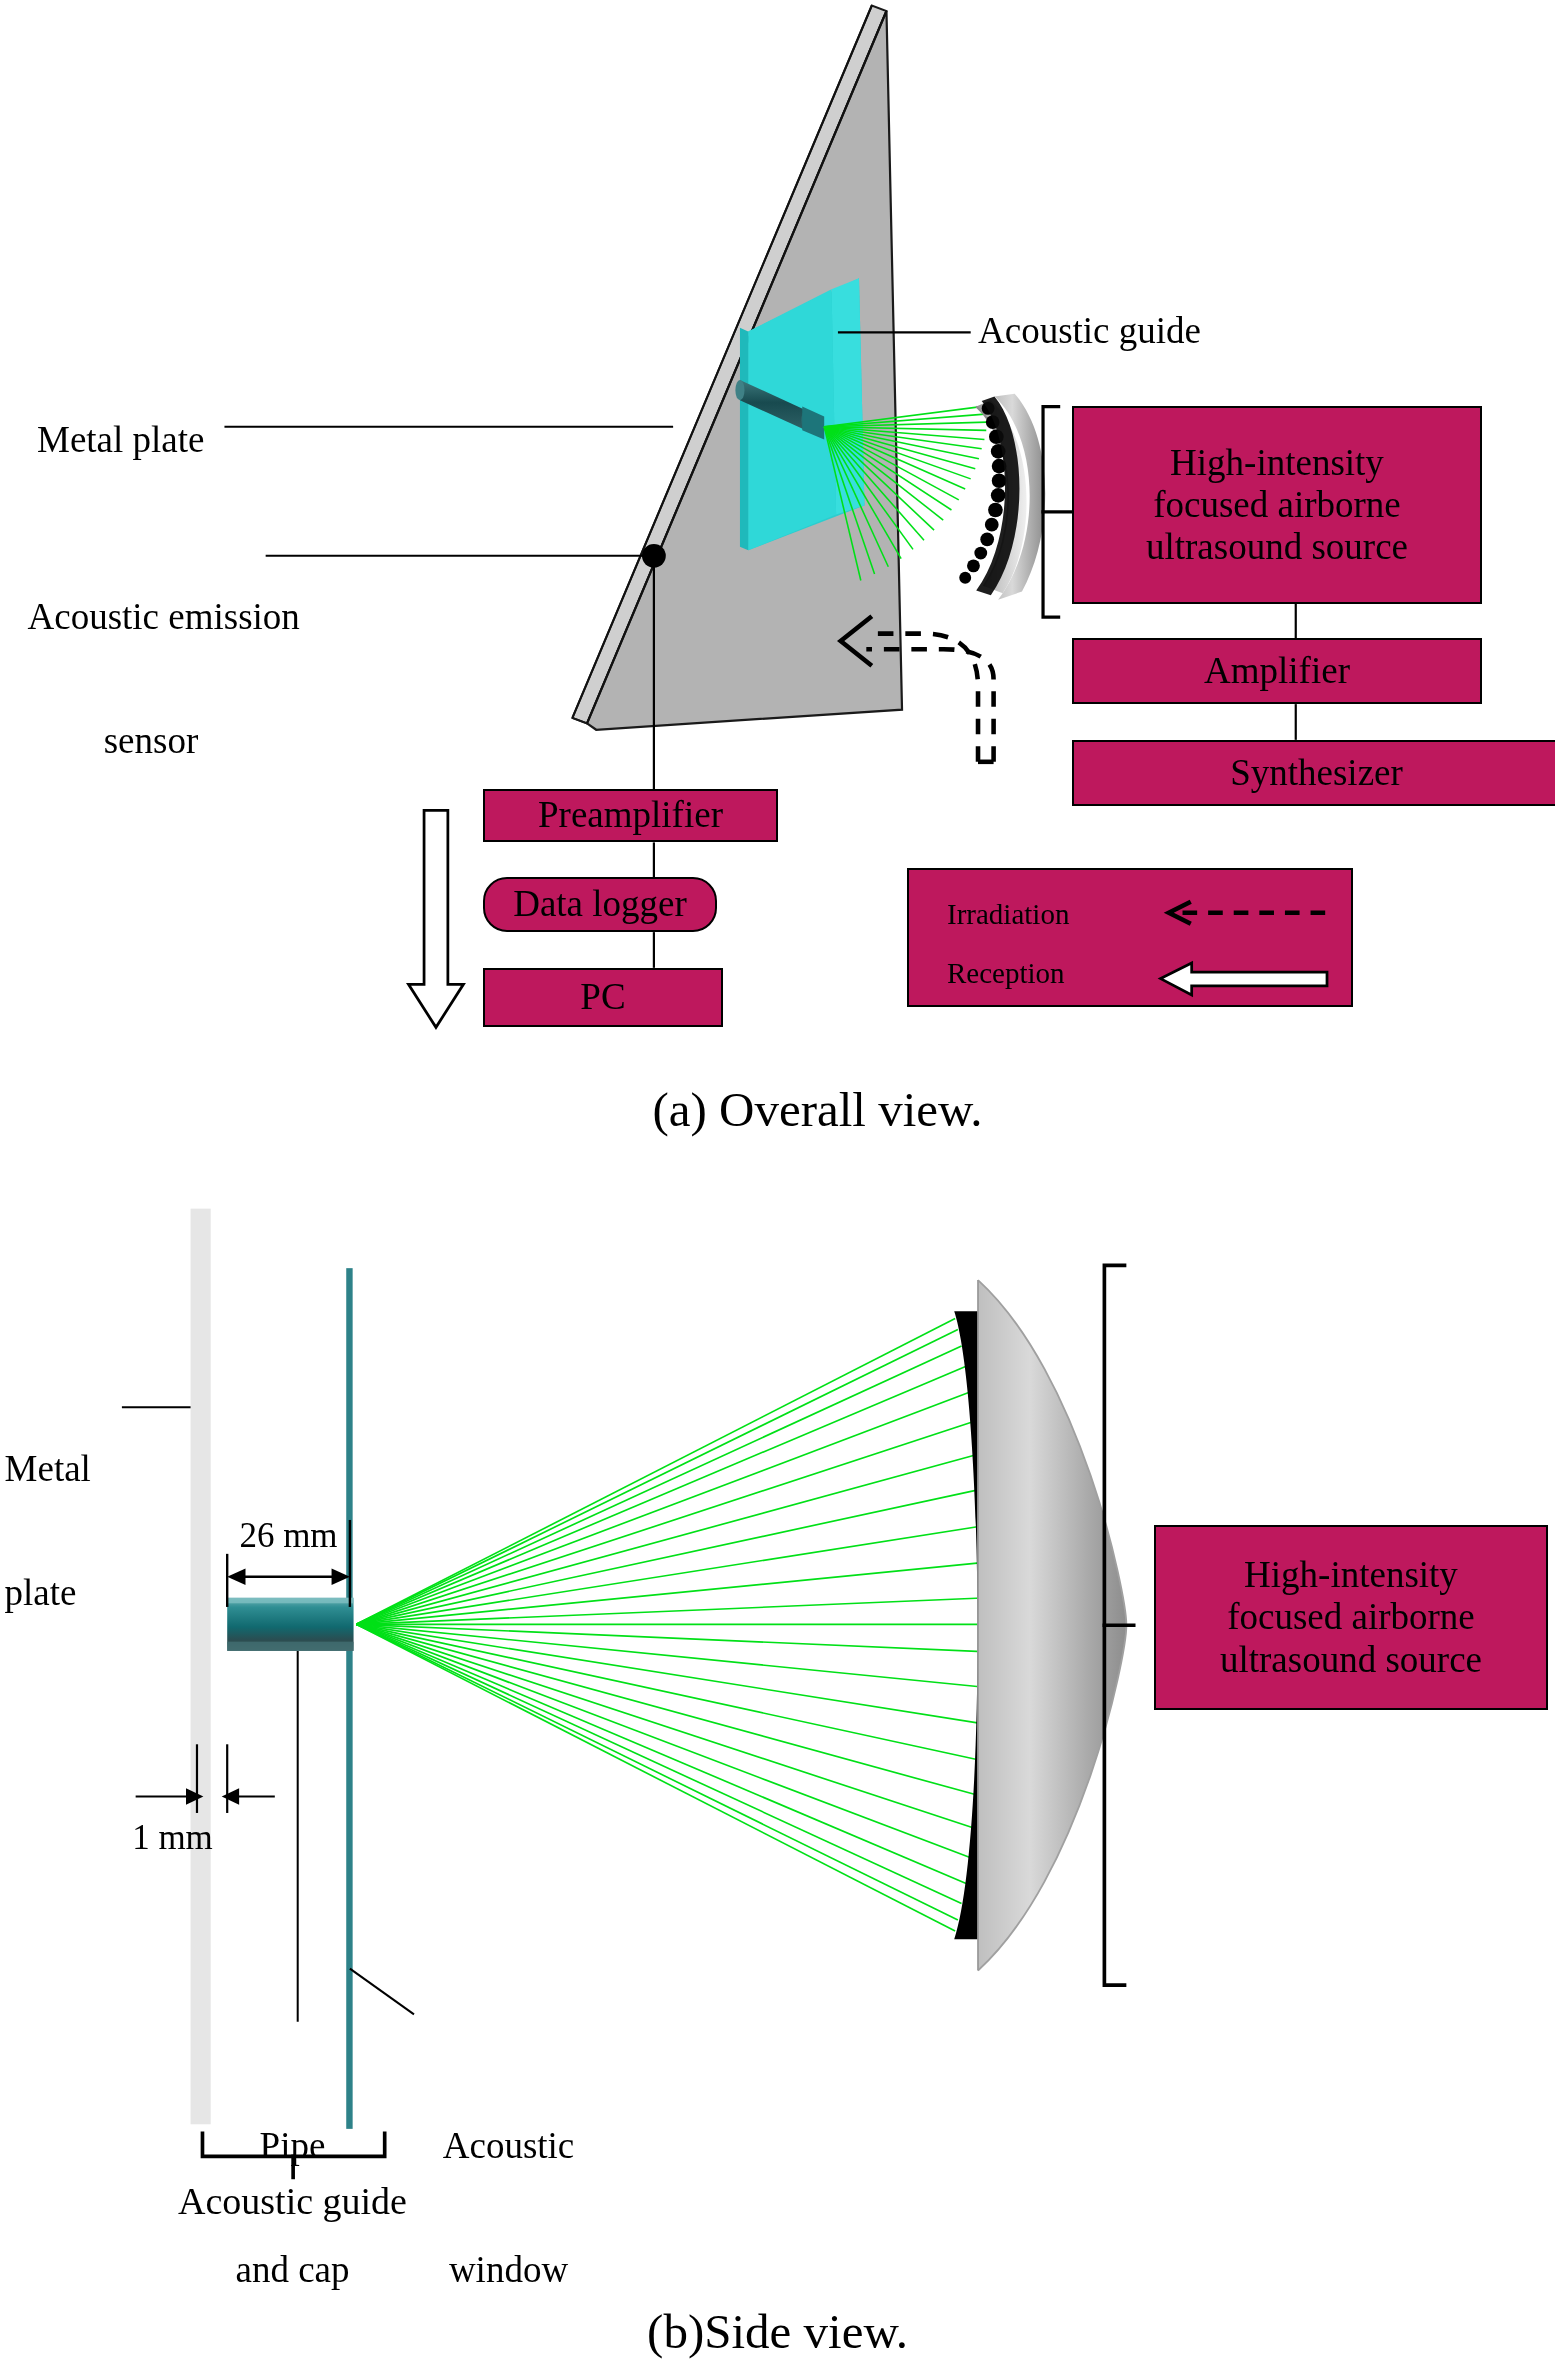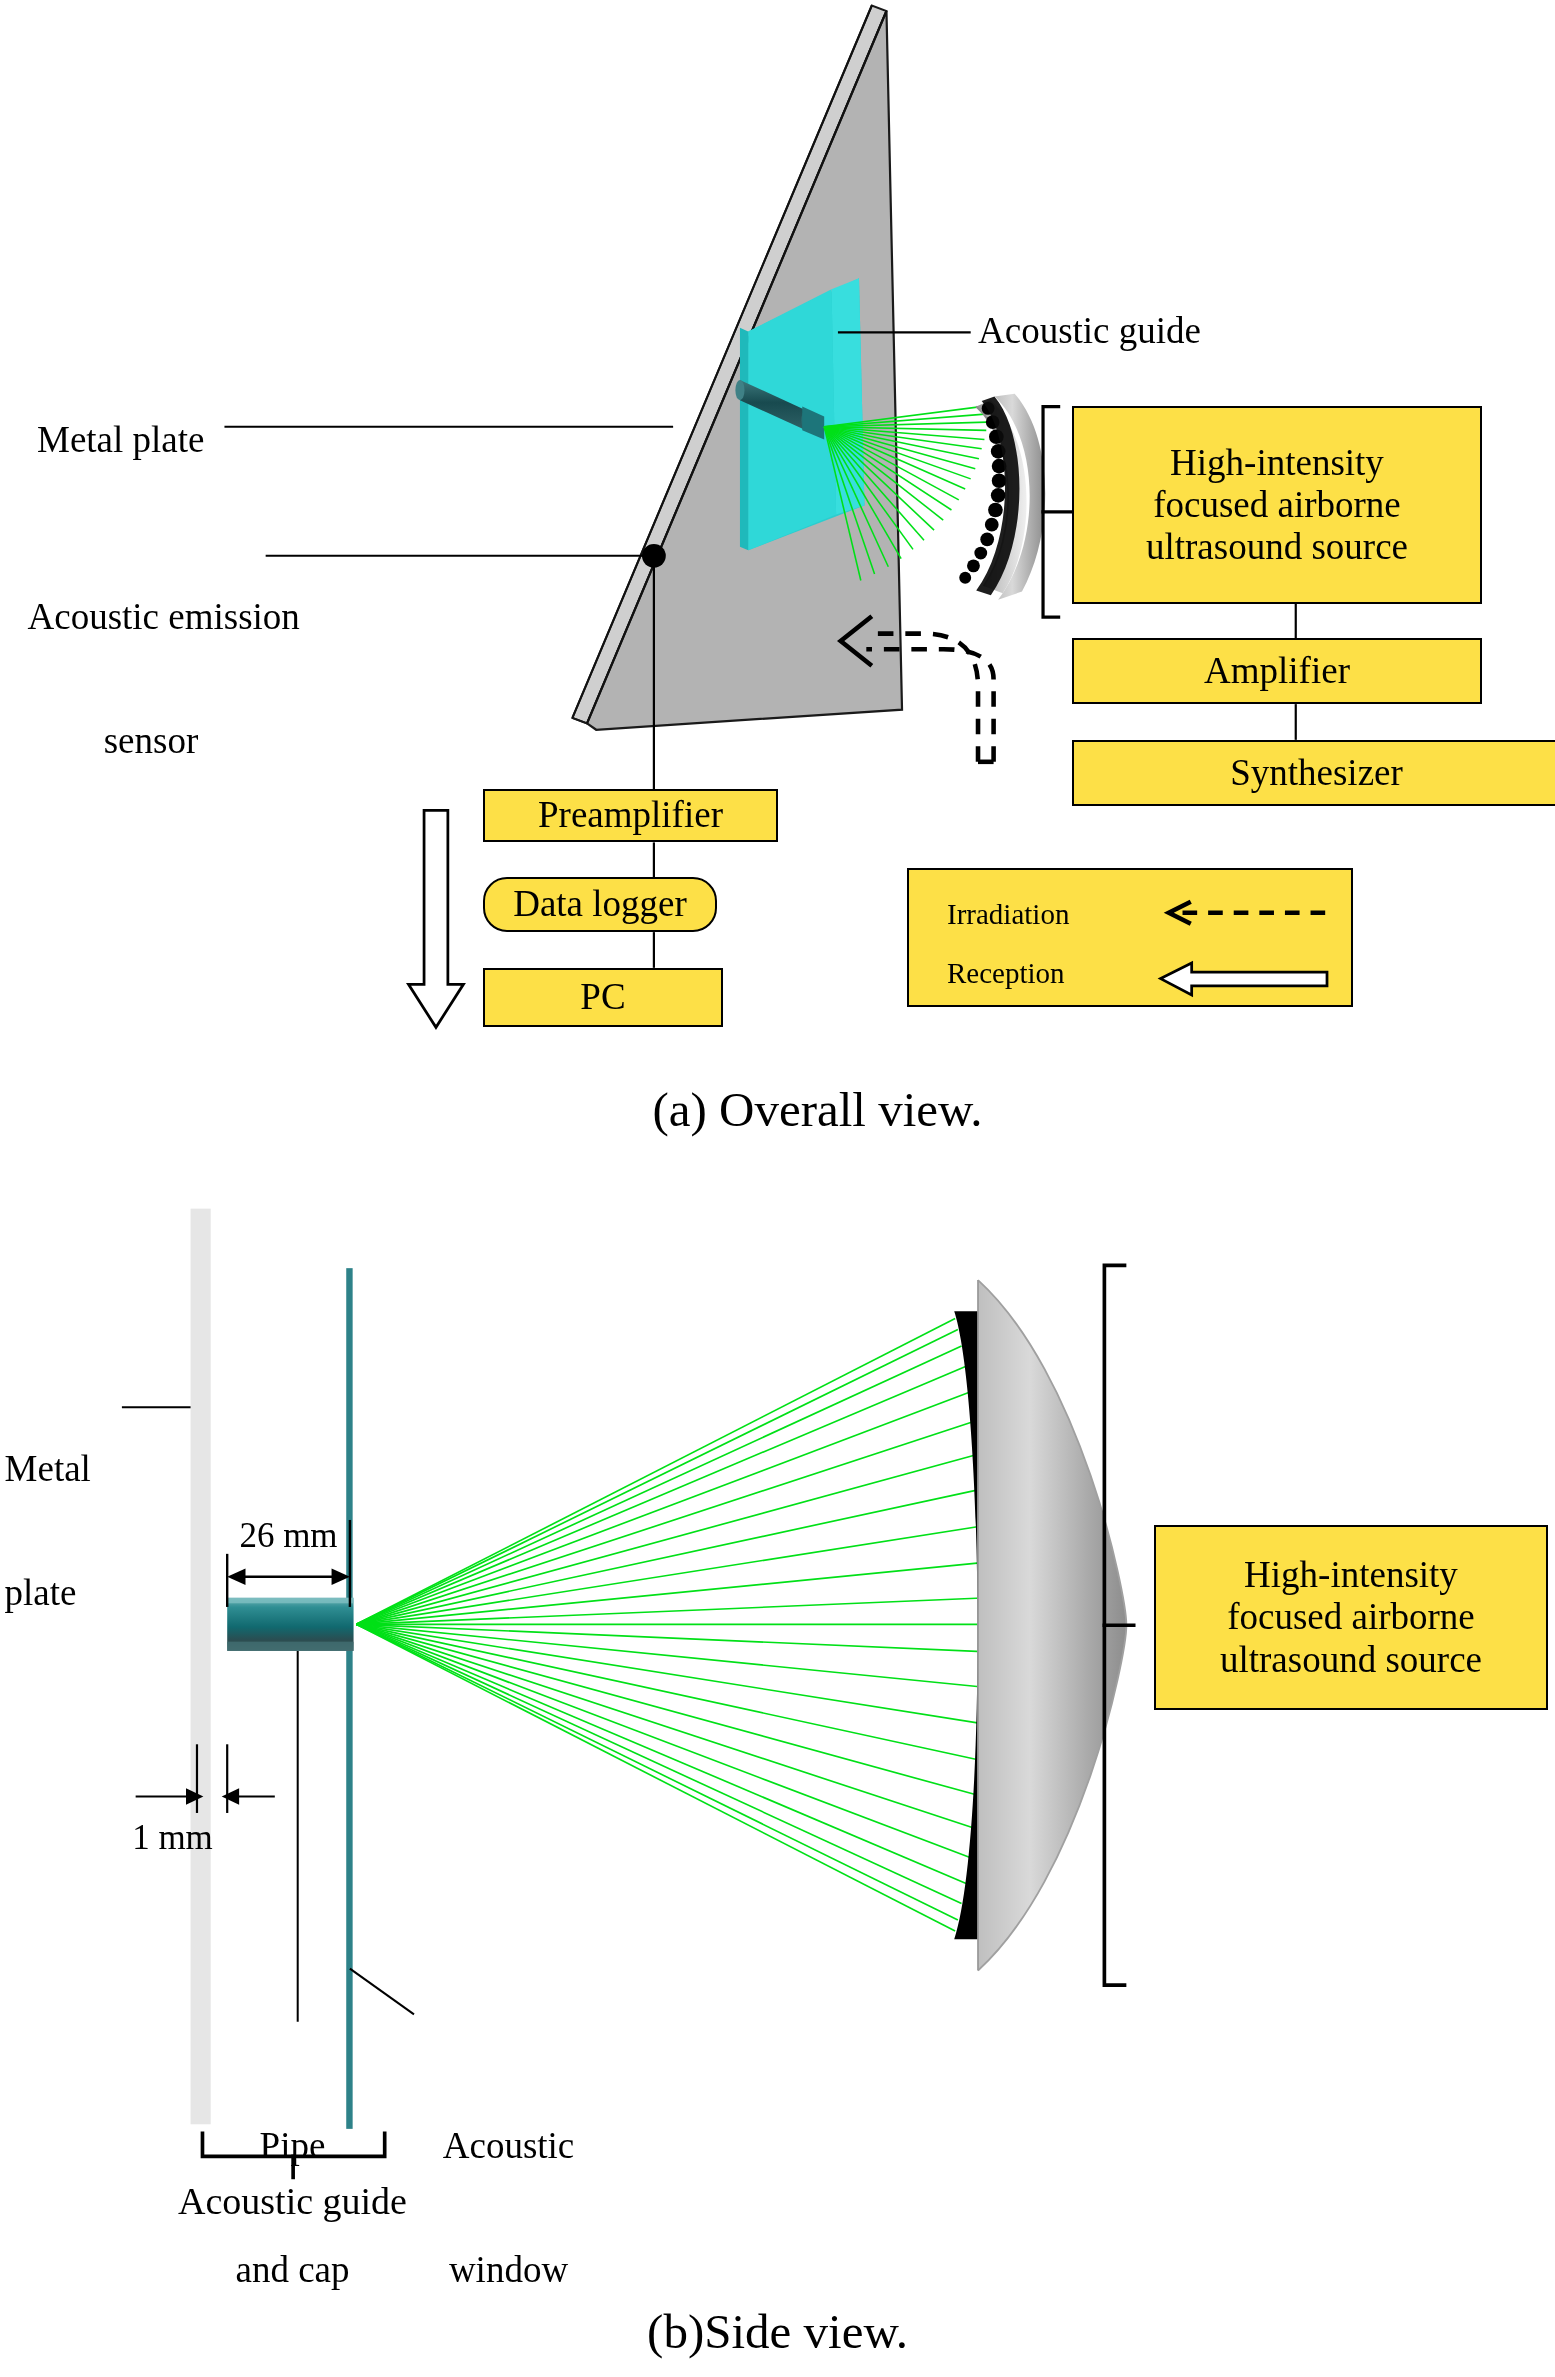--- a/index.html
+++ b/index.html
@@ -11,21 +11,21 @@
   }
   .fig{position:absolute;left:0;top:0;width:1555px;height:2377px;}
   svg{position:absolute;left:0;top:0;width:1555px;height:2377px;overflow:visible;}
 
   .lbl{position:absolute;white-space:pre;line-height:1.12;}
   .ctr{text-align:center;}
   .rgt{text-align:left;margin-top:16px;}
 
   .box{
     position:absolute;box-sizing:border-box;
-    border:2.3px solid #000;background:#fde047;
+    border:2.3px solid #000;background:#be185d;
     display:flex;align-items:center;justify-content:center;
     text-align:center;line-height:1.14;
   }
 
   .caption{position:absolute;text-align:center;white-space:pre;}
 </style>
 </head>
 <body>
 
 <div class="fig">

